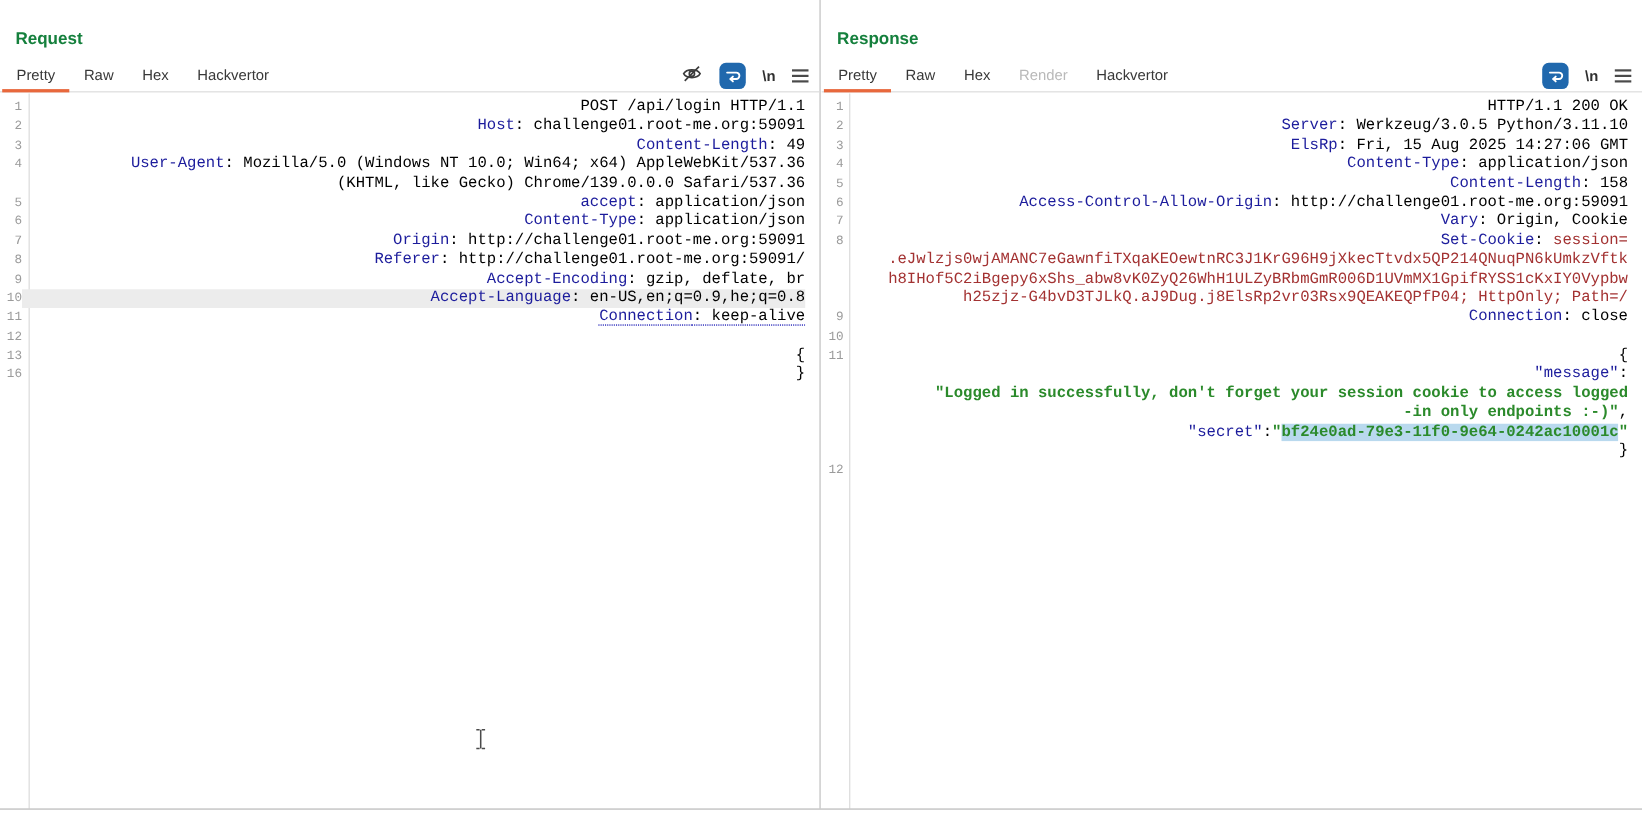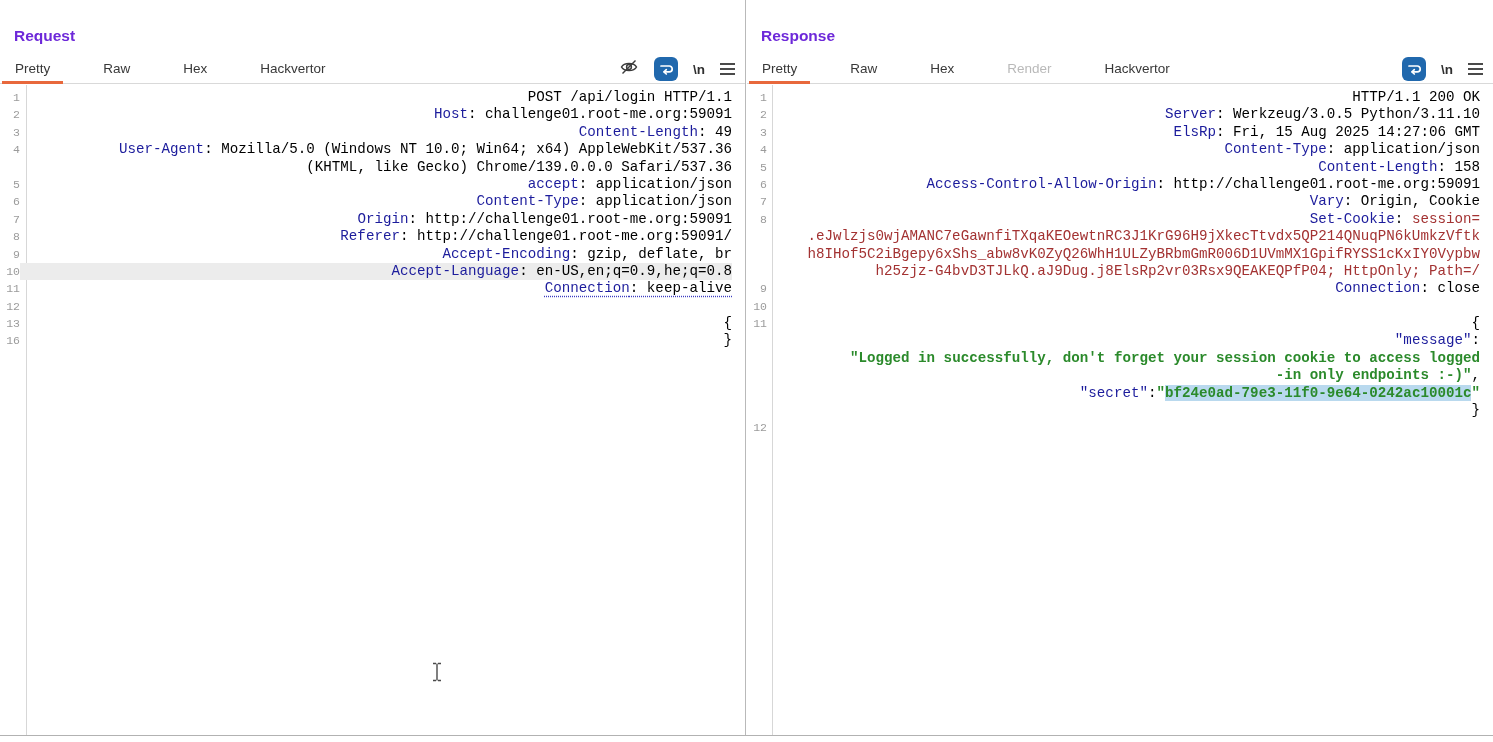--- a/index.html
+++ b/index.html
@@ -4,24 +4,24 @@
 <style>
   * { box-sizing: border-box; }
   html,body { margin:0; padding:0; }
   body {
     width:1493px; height:742px; background:#ffffff; position:relative; overflow:hidden;
     font-family:"Liberation Sans", sans-serif;
   }
   .panel { position:absolute; top:0; height:735px; background:#fff; }
   #request-panel { left:0; width:746px; border-right:1px solid #b9b9b9; }
   #response-panel { left:747px; width:746px; }
-  .panel-title { position:absolute; left:14px; top:27px; font-size:15.5px; font-weight:bold; color:#6d28d9; }
+  .panel-title { position:absolute; left:14px; top:27px; font-size:15.5px; font-weight:bold; color:#15803d; }
   .tabbar {
     position:absolute; left:0; right:0; top:54px; height:30px;
-    border-bottom:1px solid #d9d9d9; display:flex; align-items:stretch; padding-left:2px;gap:27px;
+    border-bottom:1px solid #d9d9d9; display:flex; align-items:stretch; padding-left:2px;
   }
   .tab {
     position:relative; padding:0 13px; display:flex; align-items:center;
     font-size:13.5px; color:#383838; cursor:default;
   }
   .tab.active::after {
     content:""; position:absolute; left:0; right:0; bottom:-1px; height:3px; background:#e8683c;
   }
   .tab.disabled { color:#b9b9b9; }
   .toolbar { position:absolute; top:54px; right:10px; height:30px; display:flex; align-items:center; gap:15px; }

